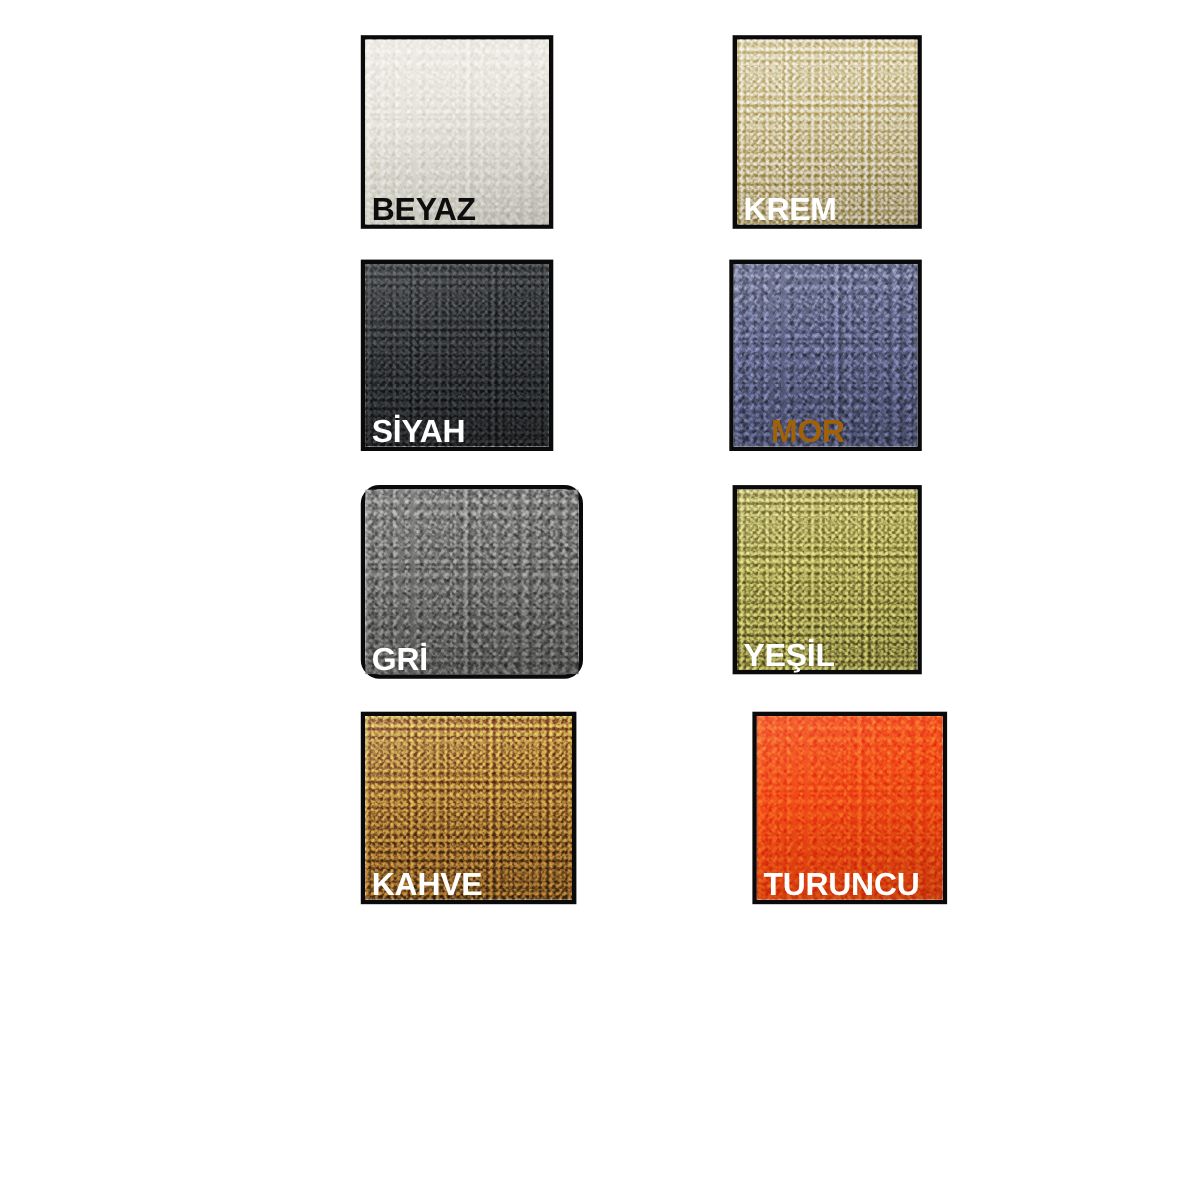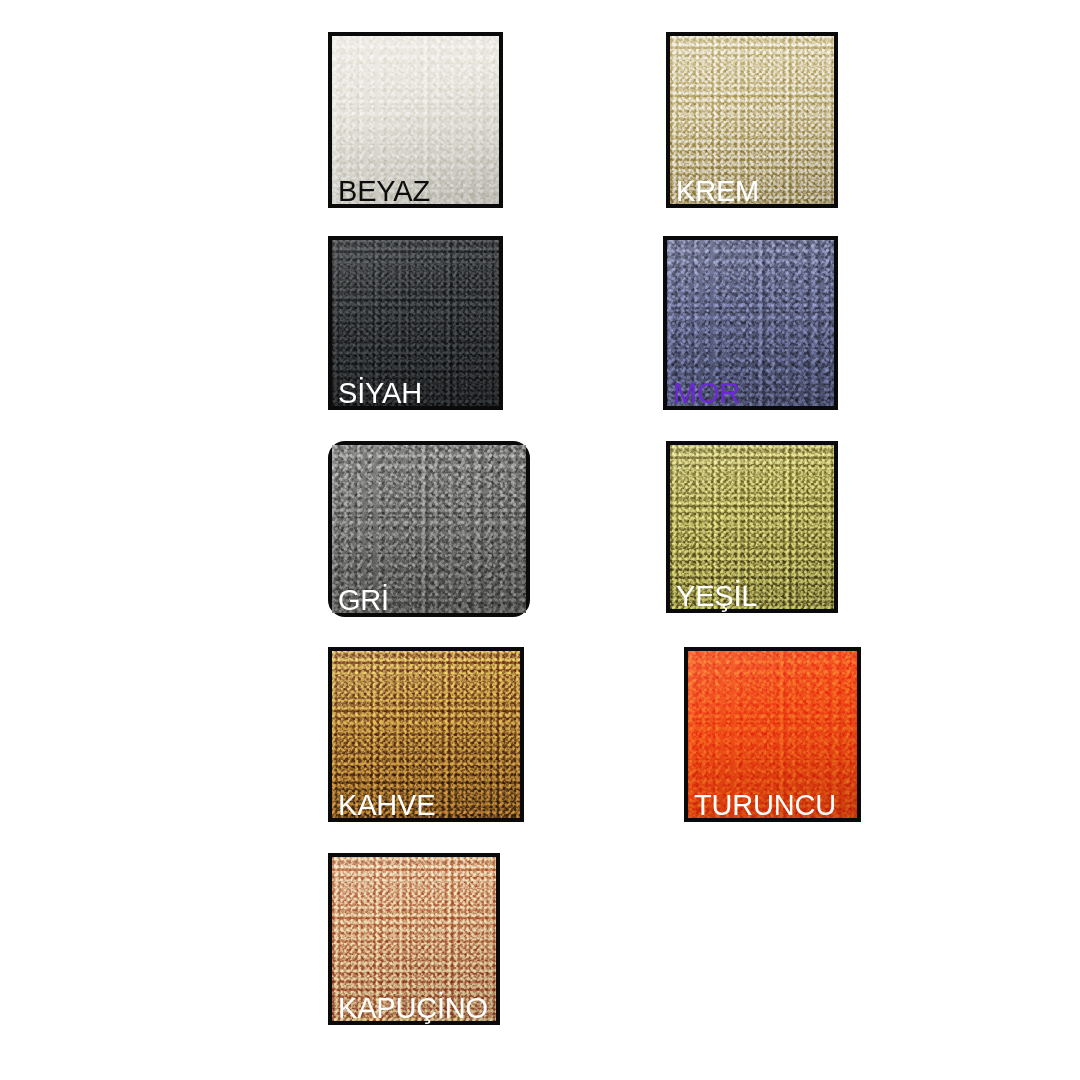--- a/index.html
+++ b/index.html
@@ -109,21 +109,21 @@
                      9px 8px, 6px 9px, 7px 6px, 8px 8px, 7px 7px, 9px 8px, 8px 7px;
   }
 
   .swatch-label {
     position: absolute;
     left: 4px;
     bottom: -2px;
     margin: 0;
     padding: 0 0 0 2px;
     font-family: "Liberation Sans", sans-serif;
-    font-weight: normal;
+    font-weight: bold;
     font-size: 29px;
     line-height: 30px;
     letter-spacing: -0.2px;
     white-space: nowrap;
     z-index: 5;
     pointer-events: none;
   }
   .label-light { color: #ffffff; }
   .label-dark  { color: #0d0d0d; }
 </style>
@@ -158,21 +158,21 @@
       </div>
       <span class="swatch-label label-light" style="color: rgb(255, 255, 255);">SİYAH</span>
     </div>
     <div class="swatch" style="left: 663px; top: 236px; width: 175px; height: 174px; border-color: rgb(10, 10, 10);">
       <div class="swatch-surface">
         <div class="swatch-base" style="background: linear-gradient(rgb(99, 104, 136) 0%, rgb(88, 93, 126) 50%, rgb(78, 83, 114) 100%);"></div>
         <div class="grain"></div>
         <div class="grain-b"></div>
         <div class="shade"></div>
       </div>
-      <span class="swatch-label label-light" style="color: #6d28d9;">MOR</span>
+      <span class="swatch-label label-light" style="color: #a16207; margin-left: 28px;">MOR</span>
     </div>
     <div class="swatch" style="left: 328px; top: 441px; width: 202px; height: 176px; border-color: rgb(10, 10, 10); border-radius: 17px;">
       <div class="swatch-surface">
         <div class="swatch-base" style="background: linear-gradient(rgb(117, 117, 116) 0%, rgb(107, 107, 106) 50%, rgb(93, 93, 92) 100%);"></div>
         <div class="grain"></div>
         <div class="grain-b"></div>
         <div class="shade"></div>
       </div>
       <span class="swatch-label label-light" style="color: rgb(255, 255, 255);">GRİ</span>
     </div>
@@ -196,22 +196,13 @@
     </div>
     <div class="swatch" style="left: 684px; top: 647px; width: 177px; height: 175px; border-color: rgb(10, 10, 10);">
       <div class="swatch-surface">
         <div class="swatch-base" style="background: linear-gradient(rgb(242, 77, 23) 0%, rgb(240, 71, 19) 50%, rgb(228, 65, 15) 100%);"></div>
         <div class="grain"></div>
         <div class="grain-b"></div>
         <div class="shade"></div>
       </div>
       <span class="swatch-label label-light" style="color: rgb(255, 255, 255);">TURUNCU</span>
     </div>
-    <div class="swatch" style="left: 328px; top: 853px; width: 172px; height: 172px; border-color: rgb(10, 10, 10);">
-      <div class="swatch-surface">
-        <div class="swatch-base" style="background: linear-gradient(rgb(207, 154, 114) 0%, rgb(199, 145, 105) 50%, rgb(187, 133, 94) 100%);"></div>
-        <div class="grain grain-coarse"></div>
-        <div class="grain-b"></div>
-        <div class="shade"></div>
-      </div>
-      <span class="swatch-label label-light" style="color: rgb(255, 255, 255);">KAPUÇİNO</span>
-    </div>
   </div>
 
 </body></html>

